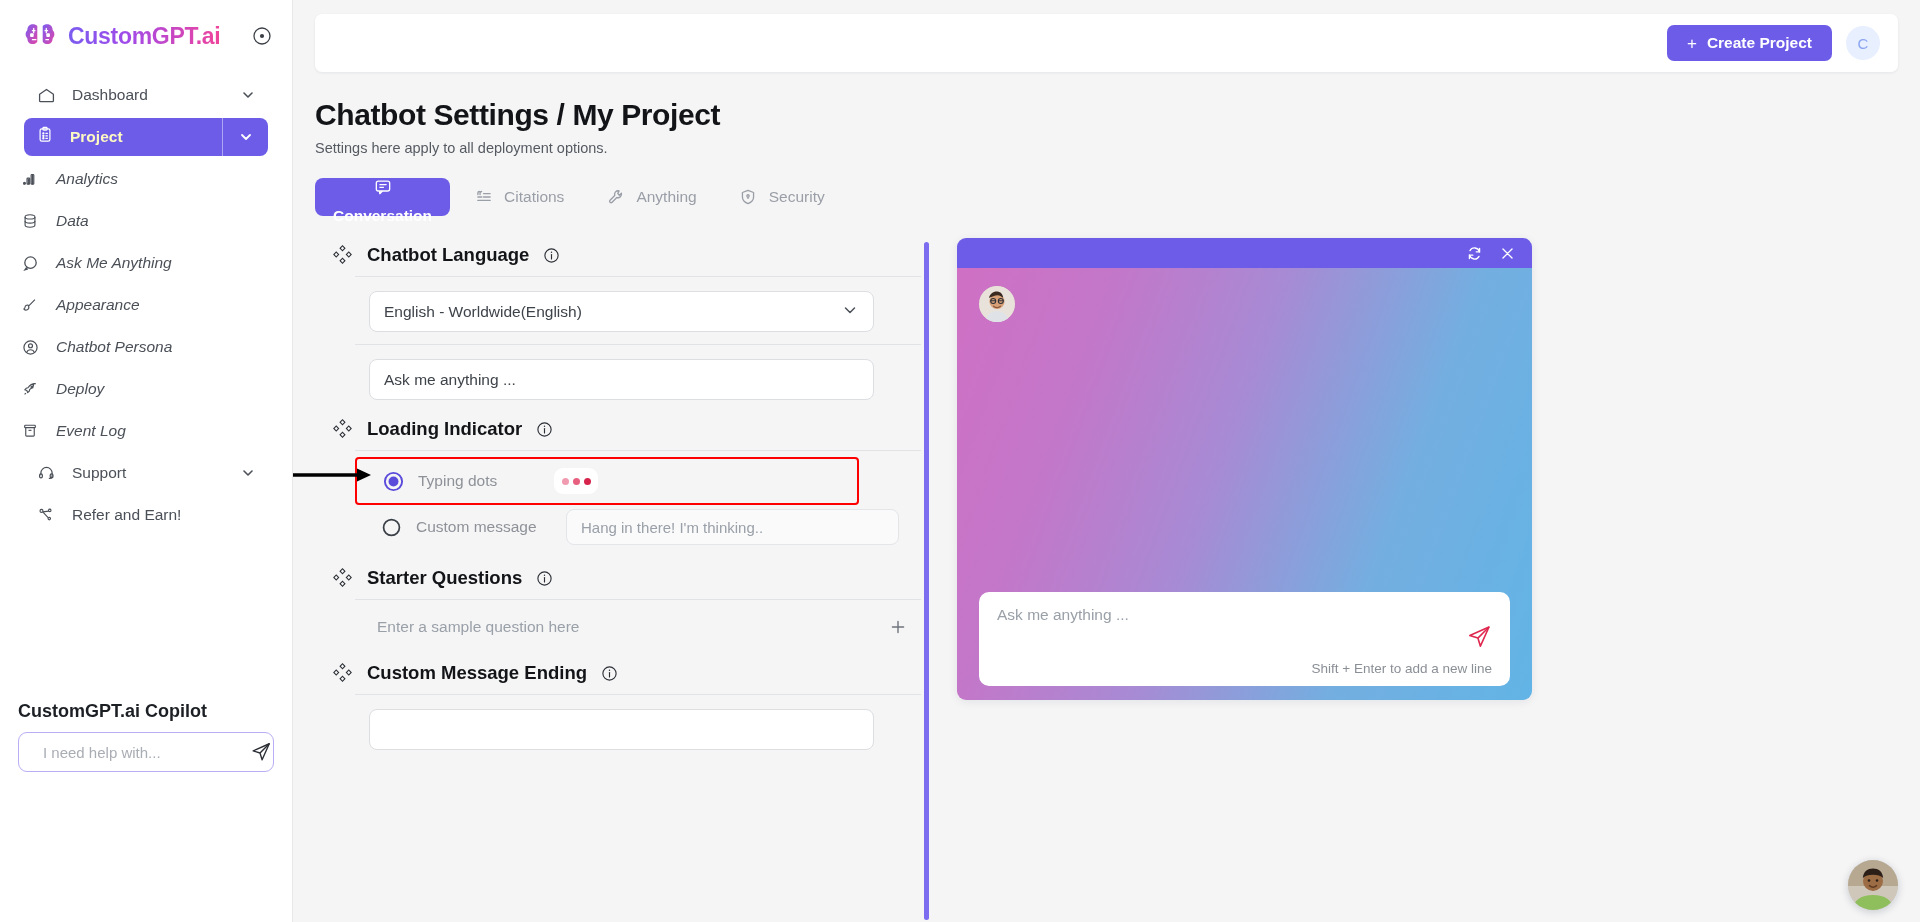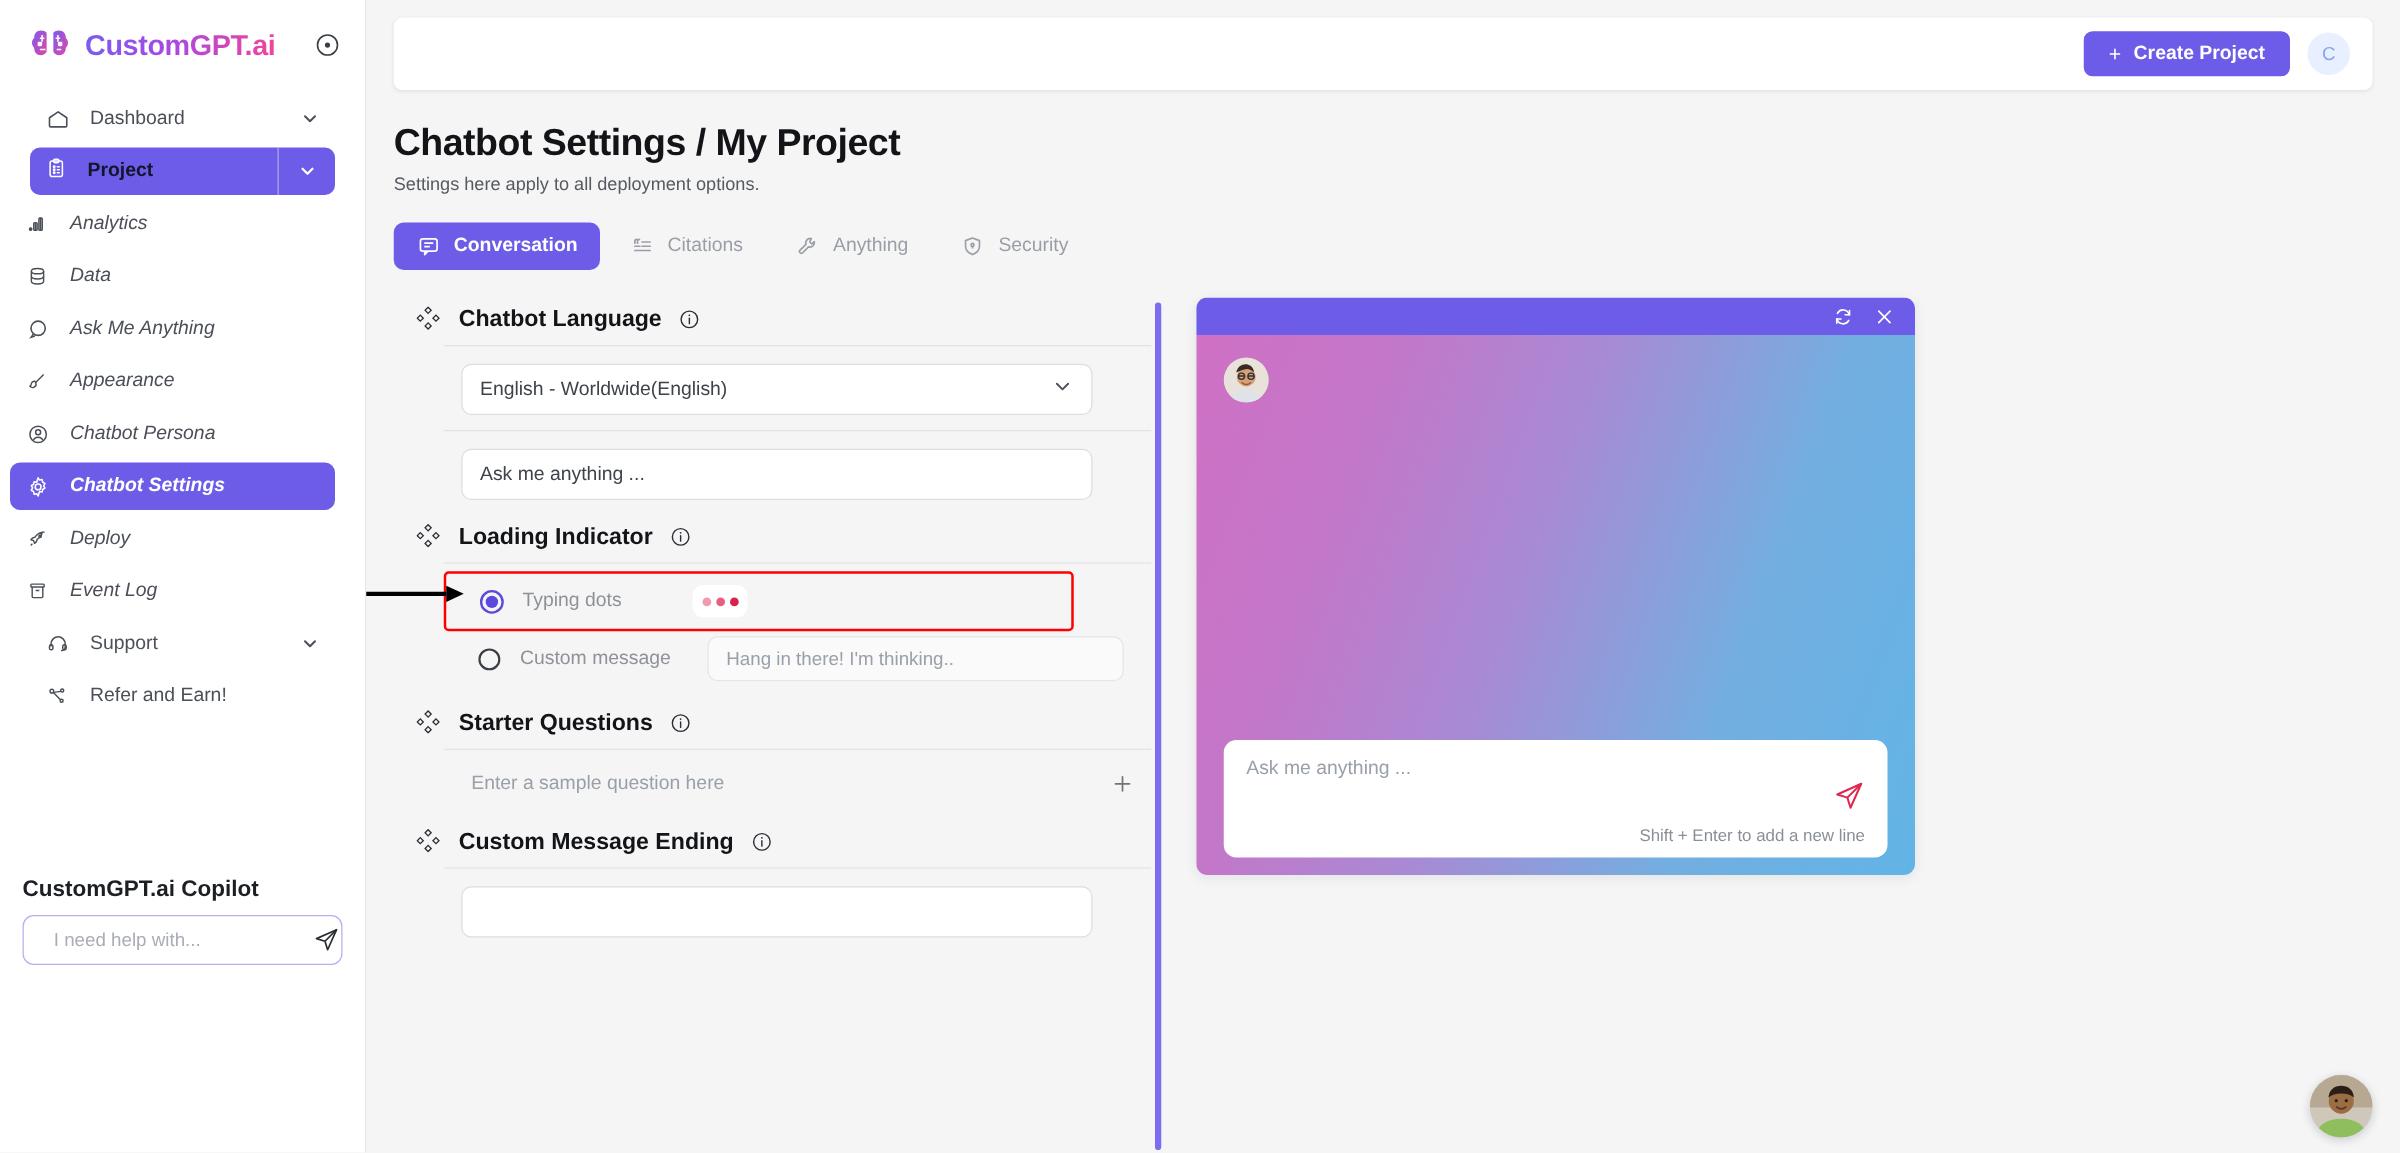--- a/index.html
+++ b/index.html
@@ -46,21 +46,21 @@
   .nav-item .chev { margin-left: auto; width: 16px; height: 16px; }
   .nav-item.top { margin-left: 24px; }
   .nav-item.active { background: #6c5ce7; color: #ffffff; font-weight: 600; }
   .nav-item.active .ico svg { stroke: #fff; }
   .nav-project {
     display: flex; align-items: stretch; margin: 4px 24px 4px 24px;
     border-radius: 8px; overflow: hidden; background: #6c5ce7; cursor: pointer;
   }
   .nav-project .main {
     display: flex; align-items: center; gap: 16px; padding: 0 12px;
-    height: 38px; color: #0f172a; font-size: 15.5px; font-weight: 600; flex: 1;
+    height: 38px; color: #fef9c3; font-size: 15.5px; font-weight: 600; flex: 1;
   }
   .nav-project .split {
     width: 46px; display: flex; align-items: center; justify-content: center;
     border-left: 1px solid rgba(255,255,255,0.45);
   }
   .nav-sub { margin-left: 8px; font-style: italic; }
 
   .copilot {
     margin-top: auto; padding: 0 18px 150px 18px;
   }
@@ -107,21 +107,21 @@
     margin: 26px 0 0 0; letter-spacing: -0.4px;
   }
   .page-sub { font-size: 14.5px; color: #555a61; margin-top: 8px; }
 
   .tabs { display: flex; align-items: center; gap: 6px; margin-top: 22px; }
   .tab {
     display: flex; align-items: center; gap: 11px;
     height: 38px; padding: 0 18px; border-radius: 8px;
     font-size: 15.5px; color: #9a9ea6; cursor: pointer; white-space: nowrap;
   }
-  .tab.active { background: #6c5ce7; color: #fff; font-weight: bold; }
+  .tab.active { background: #6c5ce7; color: #fff; font-weight: bold; flex-direction: column; }
   .tab .ico { width: 19px; height: 19px; display:flex; align-items:center; justify-content:center; }
 
   
   .content {
     display: flex; gap: 0; margin-top: 22px;
     height: calc(922px - 14px - 58px - 26px - 40px - 24px - 38px - 22px);
     position: relative;
   }
   .settings-col {
     width: 614px; flex: 0 0 614px; position: relative;
@@ -355,29 +355,20 @@
         <span class="ico">
           <svg viewBox="0 0 22 22" width="19" height="19" fill="none" stroke="#4b5058" stroke-width="1.4">
             <circle cx="11" cy="11" r="7.6"></circle>
               <circle cx="11" cy="9" r="2.3"></circle>
               <path d="M6.6 16.6c.7-2 2.3-3 4.4-3s3.7 1 4.4 3"></path>
           </svg>
         </span>
         <span class="lbl">Chatbot Persona</span>
       </div>
 
-      <div class="nav-item nav-sub active">
-        <span class="ico">
-          <svg viewBox="0 0 22 22" width="19" height="19" fill="none" stroke="#fff" stroke-width="1.45" stroke-linejoin="round">
-            <circle cx="11" cy="11" r="2.7"></circle>
-            <path d="M11 2.6l1.3 2.1 2.4-.5.5 2.4 2.1 1.3-1.2 2.1 1.2 2.1-2.1 1.3-.5 2.4-2.4-.5L11 19.4 9.7 17.3l-2.4.5-.5-2.4-2.1-1.3L5.9 12 4.7 9.9l2.1-1.3.5-2.4 2.4.5z"></path>
-          </svg>
-        </span>
-        <span class="lbl">Chatbot Settings</span>
-      </div>
 
       <div class="nav-item nav-sub">
         <span class="ico">
           <svg viewBox="0 0 22 22" width="18" height="18" fill="none" stroke="#4b5058" stroke-width="1.4" stroke-linejoin="round">
             <path d="M17.5 4.5c-4 0-7 2-9 5l-2.2.6L4.6 12l2.6.9.9 2.6 1.9-1.7.6-2.2c3-2 5-5 4.9-7.1z"></path>
             <circle cx="13.5" cy="8.5" r="1.2"></circle>
               <path d="M6 16l-1.6 1.6"></path>
           </svg>
         </span>
         <span class="lbl">Deploy</span>

